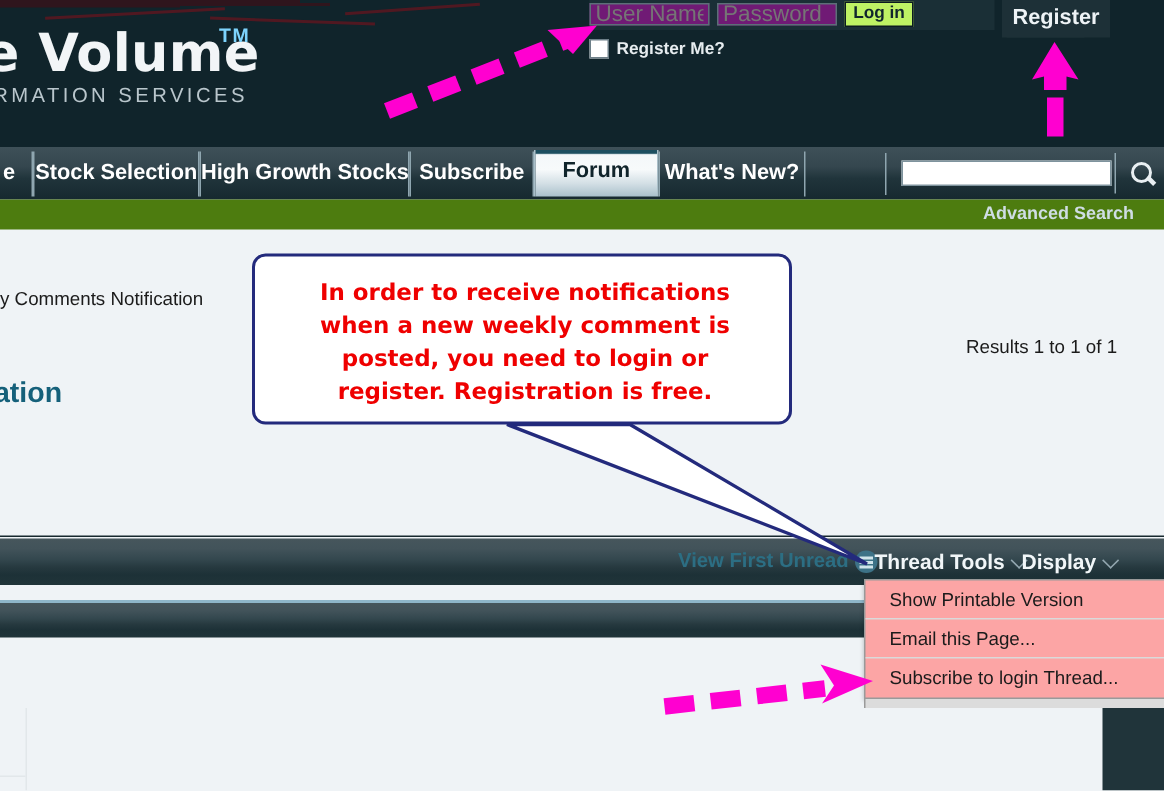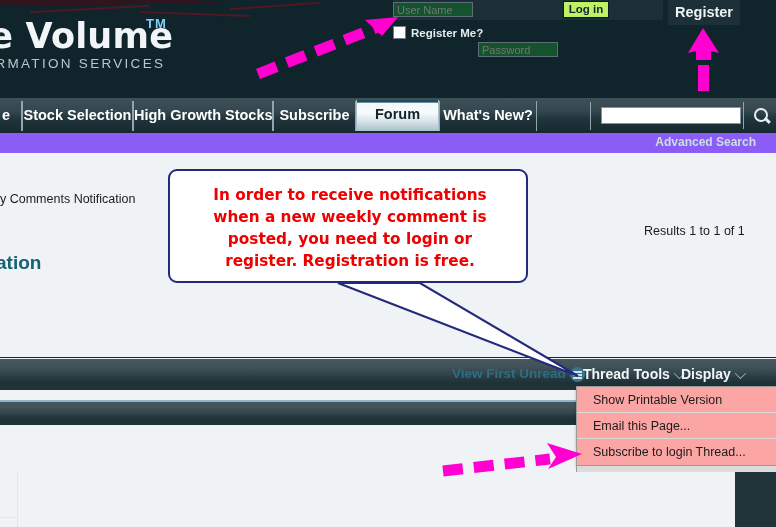--- a/index.html
+++ b/index.html
@@ -67,30 +67,30 @@
     position: absolute;
     left: 393px; top: 0;
     width: 270px; height: 20px;
     background: #1a2f36;
   }
   .inp {
     position: absolute;
     top: 2px;
     height: 15px;
     border: 1px solid #5c6f78;
-    background: #14532d;
+    background: #701a75;
     font-family: "Liberation Sans", sans-serif;
-    font-size: 11px;
+    font-size: 15px;
     color: #8d9aa2;
     padding: 0 3px;
     box-sizing: border-box;
     outline: none;
   }
   #user-name-input { left: 0; width: 80px; }
-  #password-input  { left: 85px; width: 80px; margin-top: 40px; }
+  #password-input  { left: 85px; width: 80px; }
   .login-btn {
     position: absolute;
     left: 170px; top: 1px;
     width: 46px; height: 17px;
     background: #bef264;
     border: 1px solid #0b1b21;
     font-family: "Liberation Sans", sans-serif;
     font-size: 11.5px;
     font-weight: bold;
     color: #11262d;
@@ -206,21 +206,21 @@
     width: 7px; height: 2.5px;
     background: #e9eff2;
     transform: rotate(45deg);
   }
 
   
   #subbar {
     position: absolute;
     left: 0; top: 133px;
     width: 776px; height: 20px;
-    background: #8b5cf6;
+    background: #4d7c0f;
   }
   #advanced-search-link {
     position: absolute;
     right: 20px; top: 2px;
     font-size: 12px;
     font-weight: bold;
     color: #cfdde4;
     cursor: pointer;
     white-space: nowrap;
   }

